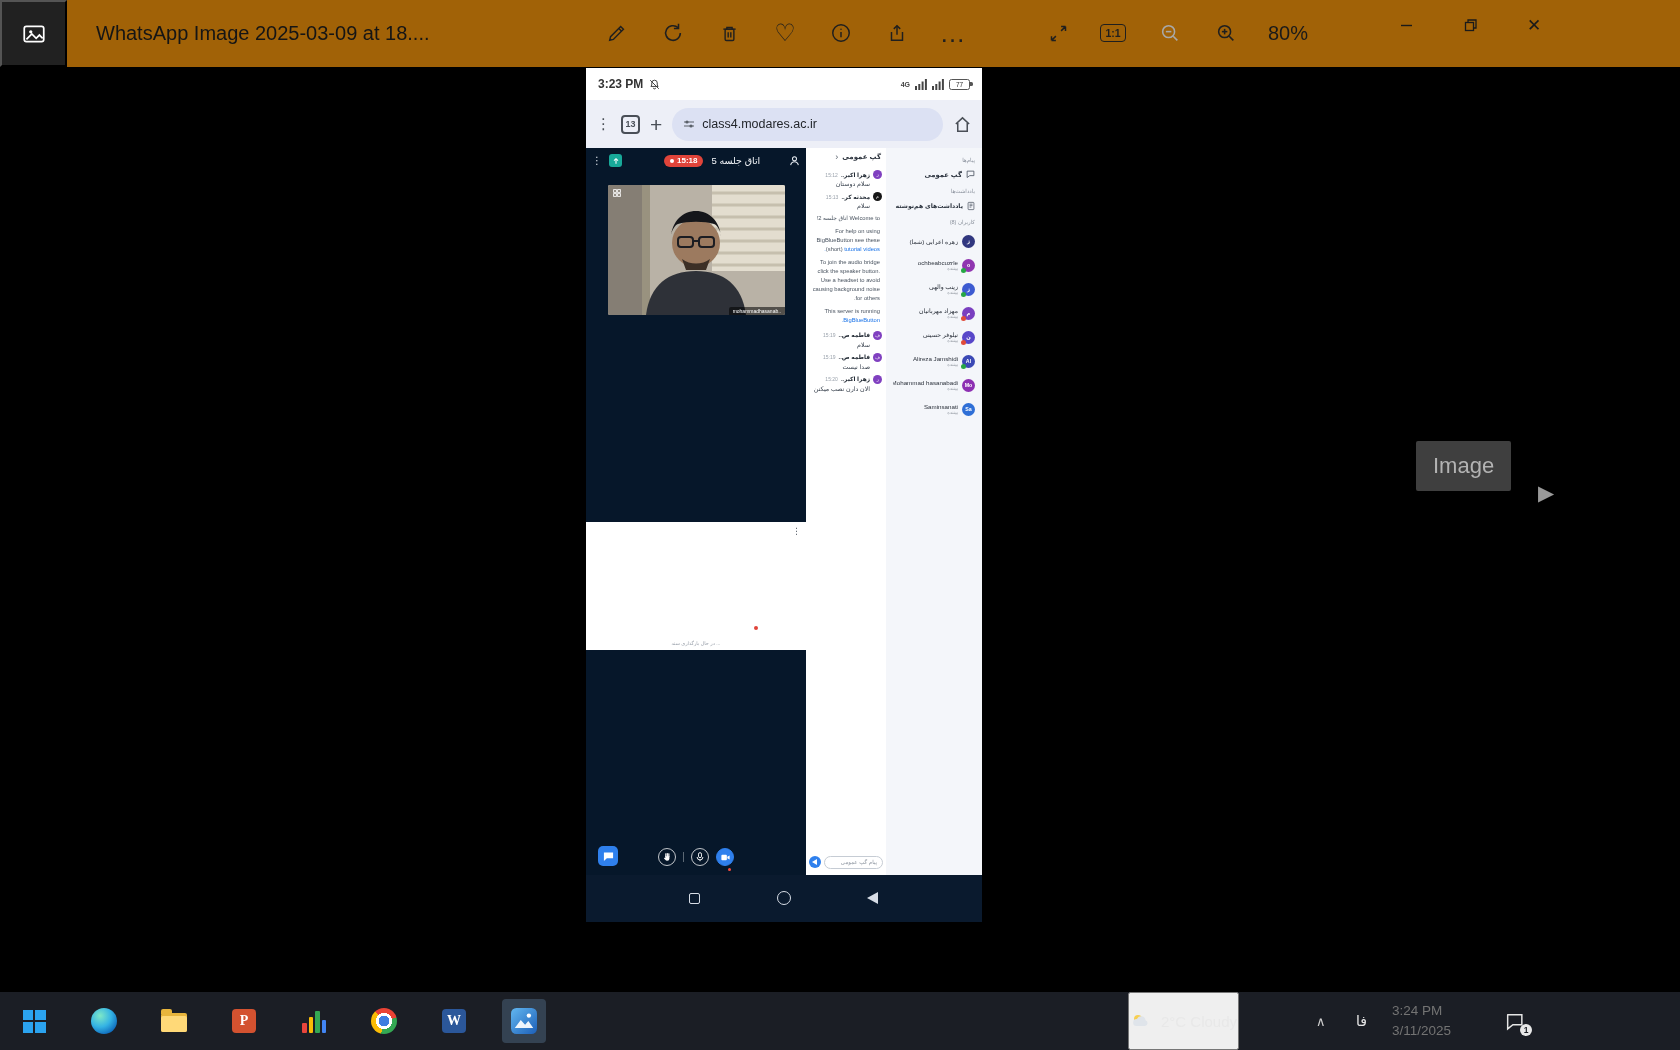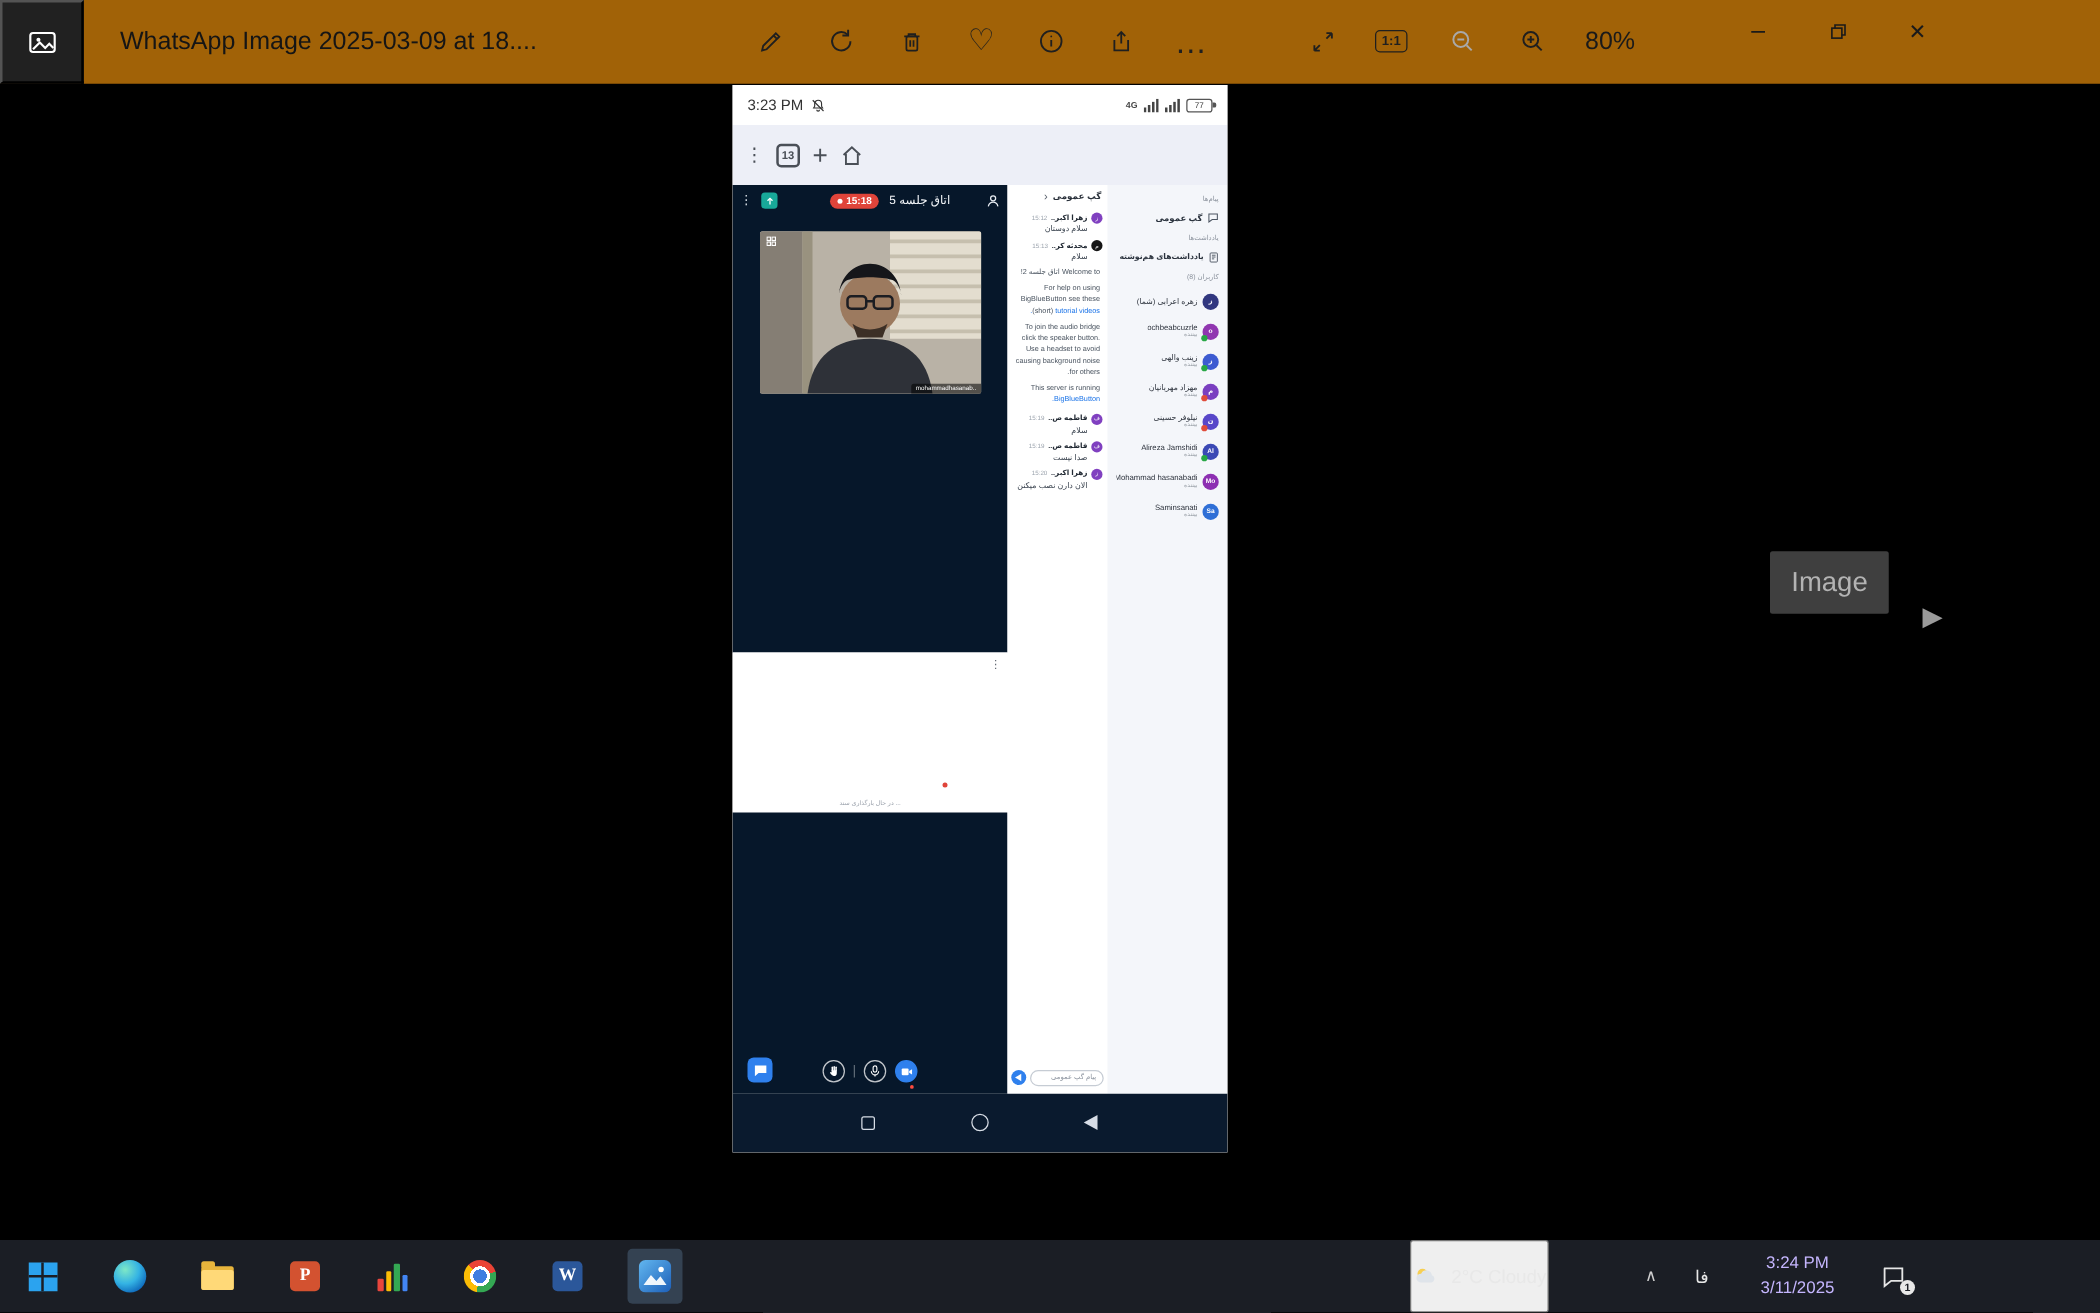--- a/index.html
+++ b/index.html
@@ -20,21 +20,21 @@
   .winbtn{position:absolute;top:6px;width:44px;height:38px;display:flex;align-items:center;justify-content:center;background:none;border:none;color:#1a1a1a;cursor:pointer;font-size:17px}
 
   
   .viewer{position:absolute;top:67px;left:0;width:1680px;height:925px;background:#000;overflow:hidden}
   .next-tip{position:absolute;left:1416px;top:374px;background:#3f3f3f;color:#b3b3b3;font-size:22px;padding:12px 17px;border-radius:2px}
   .next-arrow{position:absolute;left:1528px;top:408px;width:36px;height:36px;display:flex;align-items:center;justify-content:center;color:#9a9a9a;font-size:21px;background:none;border:none;cursor:pointer}
 
   
   .phone{position:absolute;left:586px;top:1px;width:396px;height:854px;background:#fff;overflow:hidden}
   .p-status{position:absolute;left:0;top:0;width:396px;height:32px;background:#fff;display:flex;justify-content:space-between;align-items:center;padding:0 12px;color:#333}
-  .ps-left{display:flex;align-items:center;gap:6px;font-size:12px;font-weight:normal}
+  .ps-left{display:flex;align-items:center;gap:6px;font-size:12px;font-weight:bold}
   .ps-right{display:flex;align-items:center;gap:5px}
   .net{font-size:7px;font-weight:bold;color:#444}
   .bat{width:21px;height:11px;border:1.3px solid #555;border-radius:2.5px;display:flex;align-items:center;justify-content:center;font-size:6.5px;color:#333;position:relative}
   .bat::after{content:"";position:absolute;right:-3.5px;top:2.5px;width:2.5px;height:4px;background:#555;border-radius:0 1.5px 1.5px 0}
 
   .p-browser{position:absolute;left:0;top:32px;width:396px;height:48px;background:#edeff7;display:flex;align-items:center;padding:0 10px;gap:10px}
   .b-kebab{font-size:15px;color:#4a4f57}
   .b-tabs{width:19px;height:19px;border:2px solid #4a4f57;border-radius:4px;display:flex;align-items:center;justify-content:center;font-size:9px;font-weight:bold;color:#4a4f57}
   .b-plus{font-size:21px;color:#4a4f57;font-weight:300;line-height:1}
   .b-url{flex:1;height:33px;background:#dce1f3;border-radius:17px;display:flex;align-items:center;gap:7px;padding:0 11px;overflow:hidden}
@@ -116,21 +116,21 @@
   .icn-folder::after{content:"";position:absolute;left:0;top:3px;right:0;bottom:0;background:#ffd978;border-radius:2px}
   .icn-tile{width:24px;height:24px;border-radius:4px;color:#fff;font-weight:bold;font-size:14px;display:flex;align-items:center;justify-content:center;font-family:"Liberation Serif",serif}
   .icn-ppt{background:#d35230}
   .icn-word{background:#2b579a}
   .icn-chart{width:24px;height:24px;display:flex;align-items:flex-end;justify-content:center;gap:2px}
   .icn-chart i{width:5px;border-radius:1px;display:block}
   .icn-chrome{width:26px;height:26px;border-radius:50%;background:radial-gradient(circle,#3f7de0 0 5.5px,#fff 5.5px 8px,transparent 8px),conic-gradient(from -45deg,#ea4335 0 33%,#34a853 33% 66%,#fbbc05 66% 100%)}
   .tb-weather{position:absolute;left:1128px;top:0;height:58px;display:flex;align-items:center;gap:9px;color:#e8e8e8;font-size:15px;cursor:pointer}
   .tb-chevron{position:absolute;left:1316px;top:0;height:58px;display:flex;align-items:center;color:#cfcfcf;font-size:13px;cursor:pointer}
   .tb-lang{position:absolute;left:1356px;top:0;height:58px;display:flex;align-items:center;color:#e8e8e8;font-size:14px;cursor:pointer}
-  .tb-clock{position:absolute;left:1392px;top:50%;transform:translateY(-50%);width:92px;text-align:center;color:#c4b5fd;font-size:13.5px;line-height:1.5;cursor:pointer}
+  .tb-clock{position:absolute;left:1392px;top:50%;transform:translateY(-50%);width:92px;text-align:left;color:#737373;font-size:13.5px;line-height:1.5;cursor:pointer}
   .tb-notif{position:absolute;left:1504px;top:0;height:58px;display:flex;align-items:center;cursor:pointer;position:absolute}
   .nbwrap{position:relative}
   .nbadge{position:absolute;right:-7px;bottom:-4px;min-width:12px;height:12px;border-radius:50%;background:#e8e8e8;color:#1b1e25;font-size:8.5px;font-weight:bold;display:flex;align-items:center;justify-content:center}
 </style>
 </head>
 <body>
 
 <header class="toolbar">
   <button class="gallery-tile">
     <svg width="26" height="26" viewBox="0 0 24 24" fill="none" stroke="#fff" stroke-width="1.6">
@@ -257,20 +257,29 @@
           </span>
       </div>
     </div>
 
     <div class="p-browser">
       <span class="b-kebab">⋮</span>
       <span class="b-tabs">
           <span>13</span>
         </span>
       <span class="b-plus">+</span>
+      <div class="b-url">
+        <svg width="12" height="12" viewBox="0 0 12 12" stroke="#5a6069" stroke-width="1">
+          <line x1="1" y1="4" x2="11" y2="4"></line>
+            <circle cx="4" cy="4" r="1.6" fill="#5a6069" stroke="none"></circle>
+            <line x1="1" y1="8" x2="11" y2="8"></line>
+            <circle cx="8" cy="8" r="1.6" fill="#5a6069" stroke="none"></circle>
+        </svg>
+        <span>class4.modares.ac.ir</span>
+      </div>
       <svg width="19" height="19" viewBox="0 0 20 20" fill="none" stroke="#4a4f57" stroke-width="1.6">
         <path d="M3 9.5 10 3l7 6.5"></path>
           <path d="M5 8.5V17h10V8.5"></path>
       </svg>
     </div>
 
     <div class="p-bbb">
 
       <div class="v-main">
         <div class="v-topbar">

